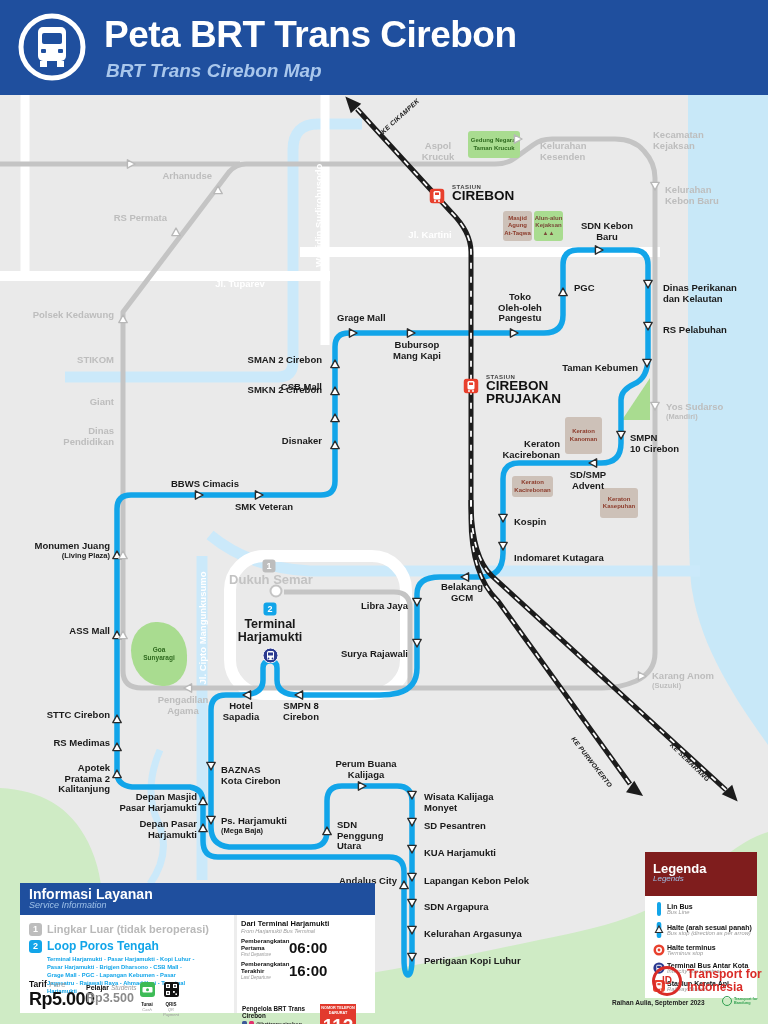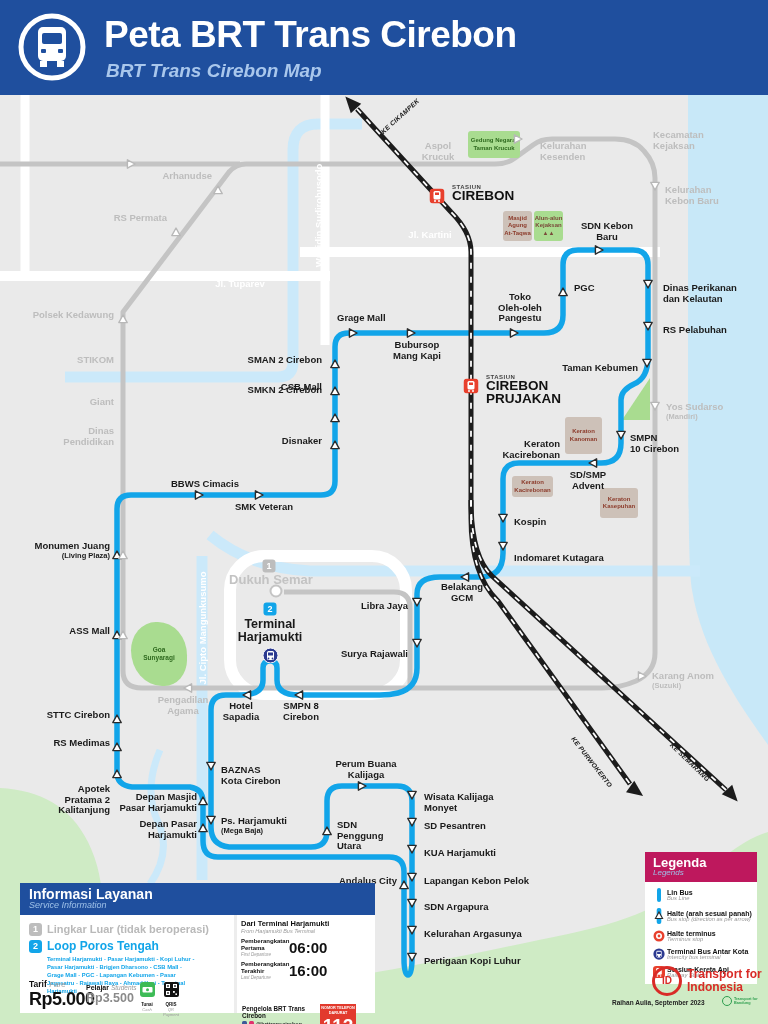--- a/index.html
+++ b/index.html
@@ -28,21 +28,21 @@
   .badge{position:absolute;width:13px;height:13px;border-radius:3px;color:#fff;font-weight:bold;font-size:9px;line-height:13px;text-align:center;transform:translate(-50%,-50%);z-index:22;}
   .badge.blue{background:#12A5E9;}
   .badge.gray{background:#BDBDBD;}
   .railst{position:absolute;transform:translateY(-50%);z-index:22;}
   .railst .pre{font-weight:bold;font-size:6px;color:#444;letter-spacing:.5px;}
   .railst .nm{font-weight:bold;font-size:13.5px;line-height:.95;color:#111;white-space:pre-line;}
   .icn{position:absolute;transform:translate(-50%,-50%);z-index:21;width:15px;height:15px;}
   .termcircle{position:absolute;width:9px;height:9px;border:2.5px solid #C4C4C4;background:#fff;border-radius:50%;transform:translate(-50%,-50%);z-index:21;}
   
   .legend{position:absolute;left:645px;top:852px;width:112px;z-index:42;}
-  .legend .lhead{background:#be185d;height:30px;padding:3px 0 0 8px;box-sizing:border-box;}
+  .legend .lhead{background:#7f1d1d;height:44px;padding:9px 0 0 8px;box-sizing:border-box;}
   .legend .lhead .t1{color:#fff;font-weight:bold;font-size:13px;}
   .legend .lhead .t2{color:#9EC1E8;font-style:italic;font-size:8px;margin-top:-2px;}
   .legend .lbody{background:#fff;padding:6px 4px 6px 6px;}
   .litem{display:flex;align-items:center;margin:0 0 6px 0;}
   .licon{width:16px;display:flex;justify-content:center;flex:none;}
   .ltext .l1{font-weight:bold;font-size:7px;color:#111;}
   .ltext .l2{font-style:italic;font-size:5.8px;color:#999;margin-top:-1px;}
   .busline{width:4.5px;height:14px;background:#12A5E9;border-radius:2px;position:relative;}
   
   .panel{position:absolute;left:20px;top:883px;width:355px;height:130px;background:#fff;z-index:42;}
@@ -156,21 +156,21 @@
       <div class="st  ar" style="right: 446px; top: 360px;">SMAN 2 Cirebon</div>
       <div class="st  ar" style="right: 446px; top: 387px;">CSB Mall</div>
       <div class="st  ar" style="right: 446px; top: 390px; padding-left: 48px;">SMKN 2 Cirebon</div>
       <div class="st  ar" style="right: 446px; top: 441px;">Disnaker</div>
       <div class="st  ac" style="left: 205px; top: 484px;">BBWS Cimacis</div>
       <div class="st  ac" style="left: 264px; top: 507px;">SMK Veteran</div>
       <div class="st  ar" style="right: 658px; top: 551px;">Monumen Juang<span class="sub">(Living Plaza)</span></div>
       <div class="st  ar" style="right: 658px; top: 631px;">ASS Mall</div>
       <div class="st  ar" style="right: 658px; top: 715px;">STTC Cirebon</div>
       <div class="st  ar" style="right: 658px; top: 743px;">RS Medimas</div>
-      <div class="st  ar" style="right: 658px; top: 800px;">Apotek
+      <div class="st  ar" style="right: 658px; top: 779px;">Apotek
 Pratama 2
 Kalitanjung</div>
       <div class="st  ar" style="right: 571px; top: 803px;">Depan Masjid
 Pasar Harjamukti</div>
       <div class="st  ar" style="right: 571px; top: 830px;">Depan Pasar
 Harjamukti</div>
       <div class="st " style="left: 221px; top: 776px;">BAZNAS
 Kota Cirebon</div>
       <div class="st " style="left: 221px; top: 826px;">Ps. Harjamukti<span class="sub">(Mega Baja)</span></div>
       <div class="st  ac" style="left: 241px; top: 712px;">Hotel

